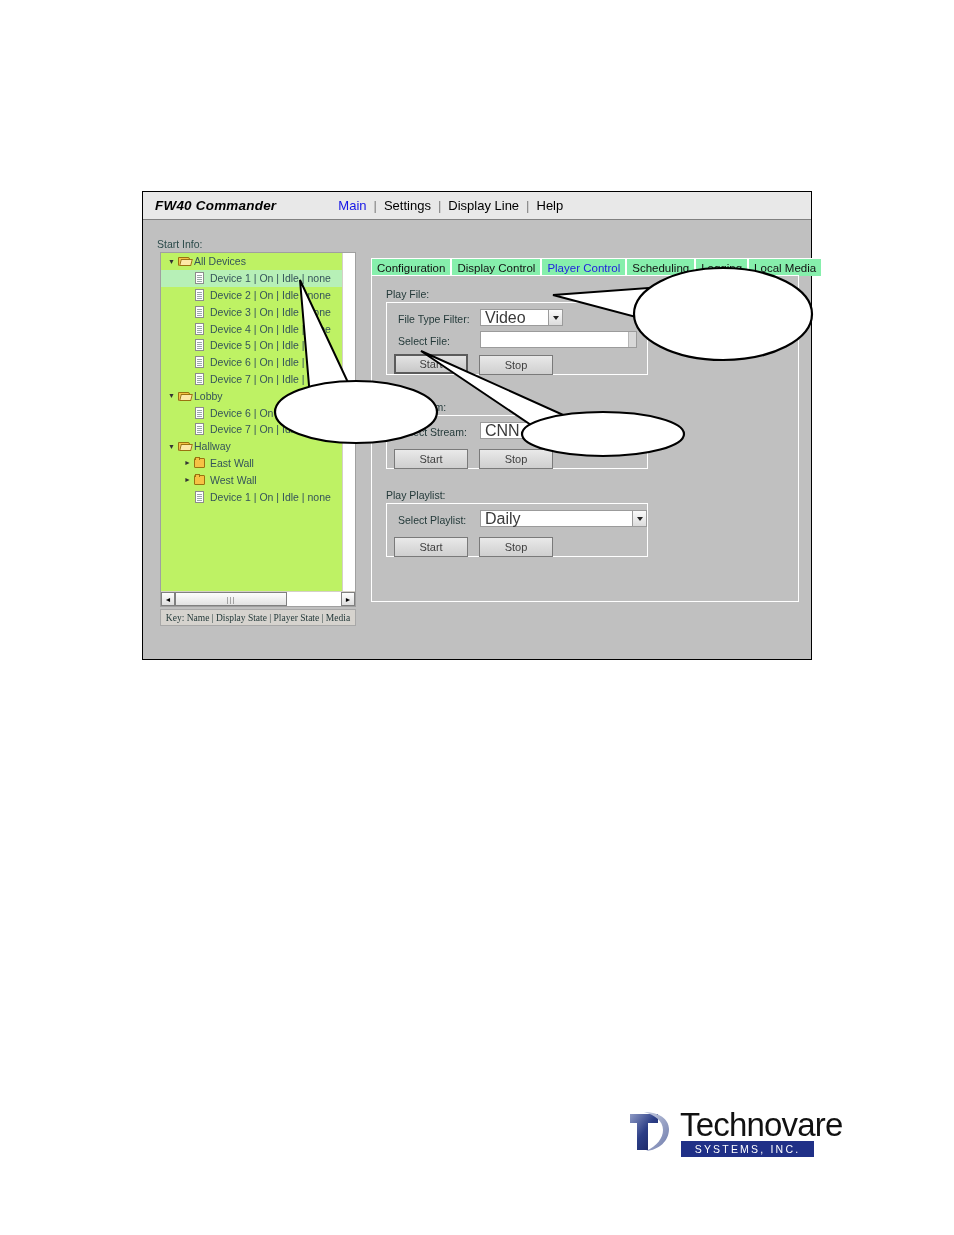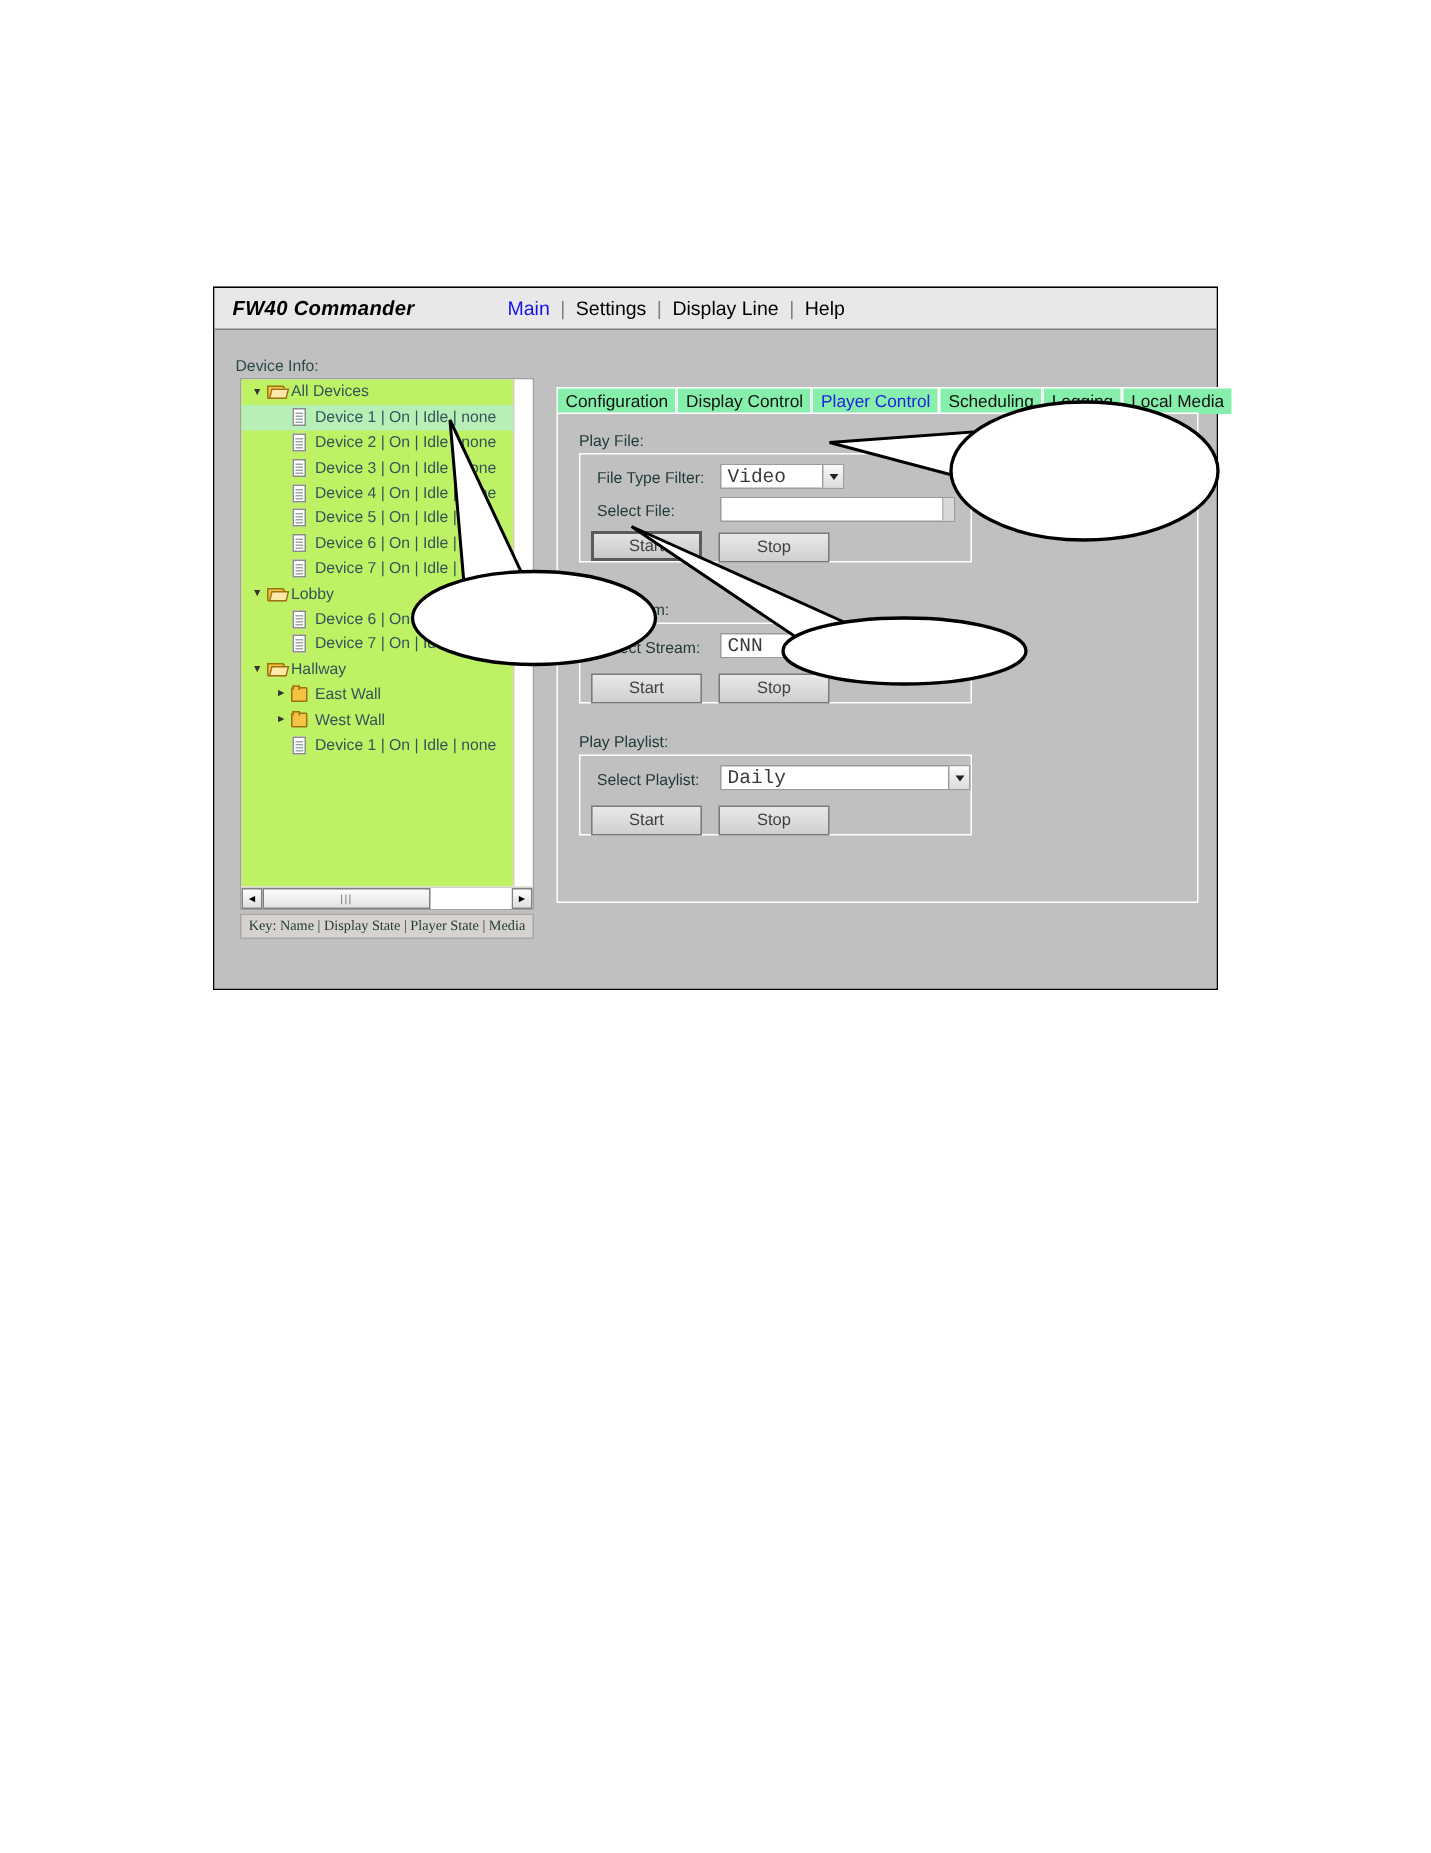--- a/index.html
+++ b/index.html
@@ -319,25 +319,24 @@
     height: 17px;
     background: #ffffff;
     border: 1px solid #9b9b9b;
     box-sizing: border-box;
     display: flex;
     align-items: center;
   }
   .combo .val {
     flex: 1;
     padding-left: 4px;
-    font-size: 13px;
+    font-size: 16px;
     color: #3a3a3a;
     white-space: nowrap;
     overflow: hidden;
-    font-family: Liberation Mono, monospace;
   }
   .combo .arrowbox {
     width: 14px;
     height: 100%;
     background: linear-gradient(#fbfbfb, #dcdcdc);
     border-left: 1px solid #9b9b9b;
     box-sizing: border-box;
     display: flex;
     align-items: center;
     justify-content: center;
@@ -459,21 +458,21 @@
         <span class="menu-item">Settings</span>
         <span class="menu-sep">|</span>
         <span class="menu-item">Display Line</span>
         <span class="menu-sep">|</span>
         <span class="menu-item">Help</span>
       </div>
     </div>
 
     <div class="client">
 
-      <div class="device-info-label">Device Info:</div>
+      <div class="device-info-label">Start Info:</div>
 
       <div class="tree-outer">
         <div class="tree-inner" id="tree-inner">
             <div class="tree-node">
               <span class="spacer" style="width: 4px;"></span>
               <span class="arrow">▼</span>
               <span class="ico-folder-open"></span>
               <span class="lbl">All Devices</span>
             </div>
             <div class="tree-node selected">
@@ -651,14 +650,33 @@
 
     <path d="M 300,280 L 352,391 L 310,397 Z" fill="#ffffff" stroke="#000000" stroke-width="2"></path>
     <ellipse cx="356" cy="412" rx="81" ry="31" fill="#ffffff" stroke="#000000" stroke-width="2.2"></ellipse>
     <text x="356" y="416" text-anchor="middle" font-family="Liberation Sans, sans-serif" font-size="11" fill="#000000"></text>
 
     <path d="M 421,351 L 570,418 L 534,427 Z" fill="#ffffff" stroke="#000000" stroke-width="2"></path>
     <ellipse cx="603" cy="434" rx="81" ry="22" fill="#ffffff" stroke="#000000" stroke-width="2.2"></ellipse>
     <text x="603" y="438" text-anchor="middle" font-family="Liberation Sans, sans-serif" font-size="11" fill="#000000"></text>
   </svg>
 
+  <div class="logo">
+    <svg width="50" height="46" viewBox="0 0 50 46" style="position:absolute;left:0;top:2px;">
+      <defs>
+        <linearGradient id="lg1" x1="0" y1="0" x2="1" y2="1">
+          <stop offset="0" stop-color="#8e9ac4"></stop>
+          <stop offset="0.5" stop-color="#2b3d86"></stop>
+          <stop offset="1" stop-color="#17225c"></stop>
+        </linearGradient>
+        <linearGradient id="lg2" x1="0" y1="0" x2="1" y2="1">
+          <stop offset="0" stop-color="#c9cfe2"></stop>
+          <stop offset="1" stop-color="#6d7aab"></stop>
+        </linearGradient>
+      </defs>
+      <path d="M2,4 L30,4 L30,13 L20,13 L20,40 L9,40 L9,13 L2,13 Z" fill="url(#lg1)"></path>
+      <path d="M16,2 C31,2 41,9 41,19 C41,31 31,40 18,41 C29,36 35,28 35,20 C35,11 27,5 16,2 Z" fill="url(#lg2)"></path>
+    </svg>
+    <div class="logo-text">Technovare</div>
+    <div class="logo-sub">SYSTEMS, INC.</div>
+  </div>
 
 </div>
 
 </body></html>

